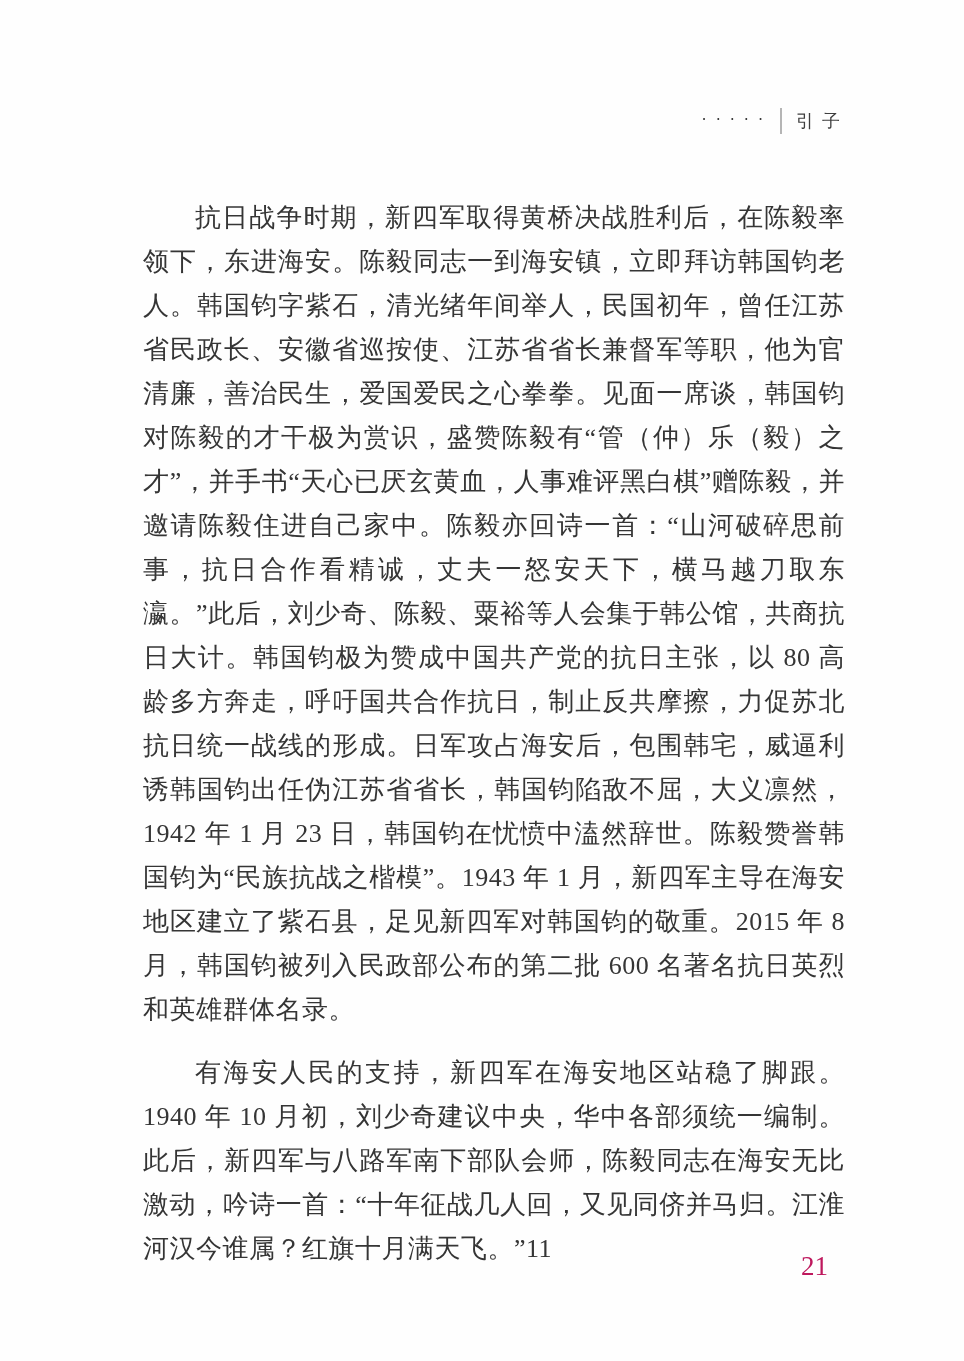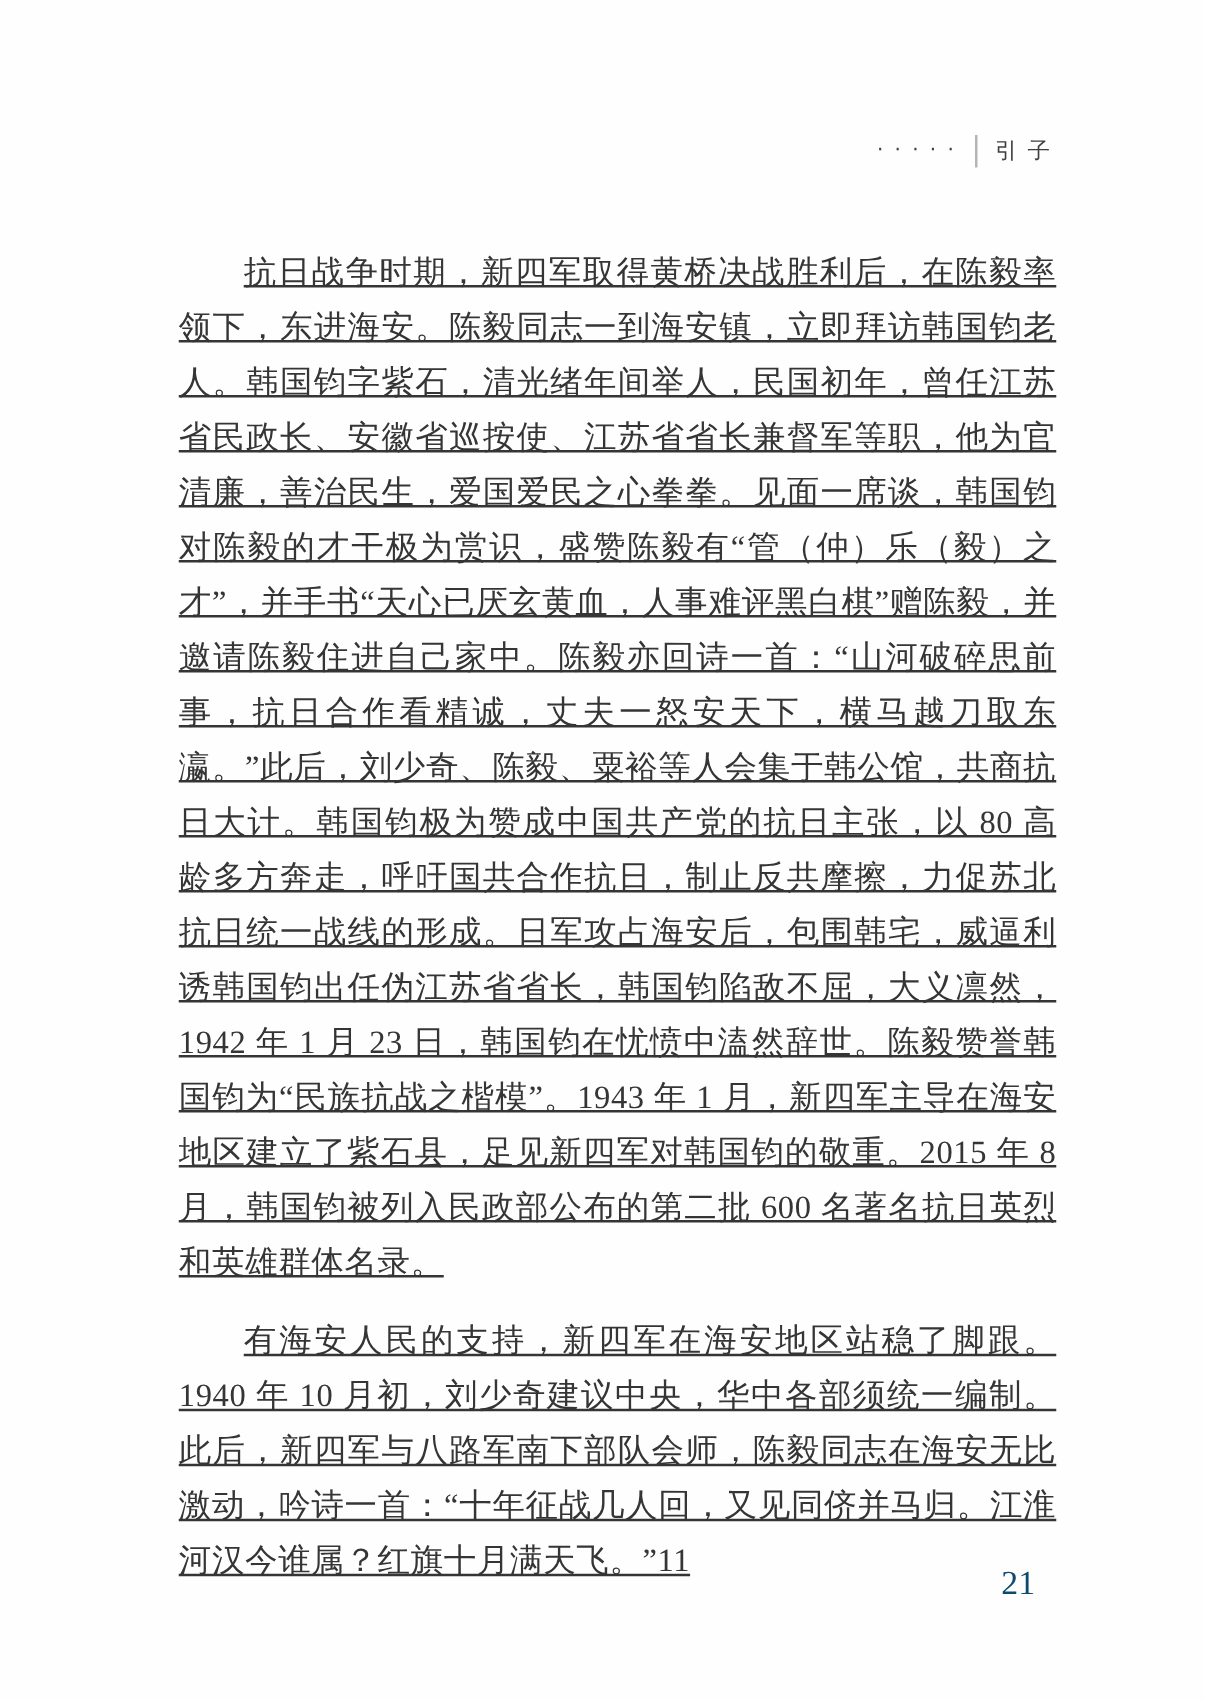--- a/index.html
+++ b/index.html
@@ -63,30 +63,29 @@
     letter-spacing: 0.5px;
   }
   .body-text p {
     margin: 0 0 19px 0;
   }
   .body-text p.continued {
     text-indent: 0.62em; 
   }
   .body-text p.indented {
     text-indent: 2em;
-    text-decoration: underline;
   }
 
   
   .folio {
     position: absolute;
     top: 1250px;
     right: 136px;
     font-size: 27px;
-    color: #0c4a6e;
+    color: #be185d;
     line-height: 1.2;
   }
 </style>
 </head>
 <body>
 
 <div class="page">
 
   <div class="running-head">
     <span class="dots">·····</span>

